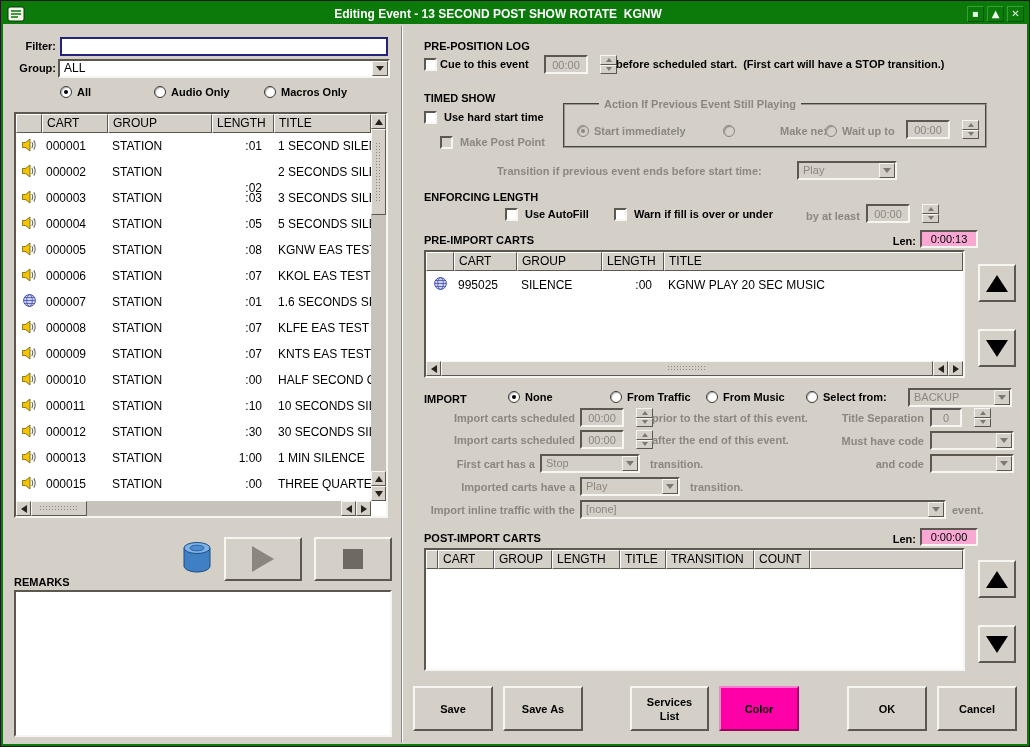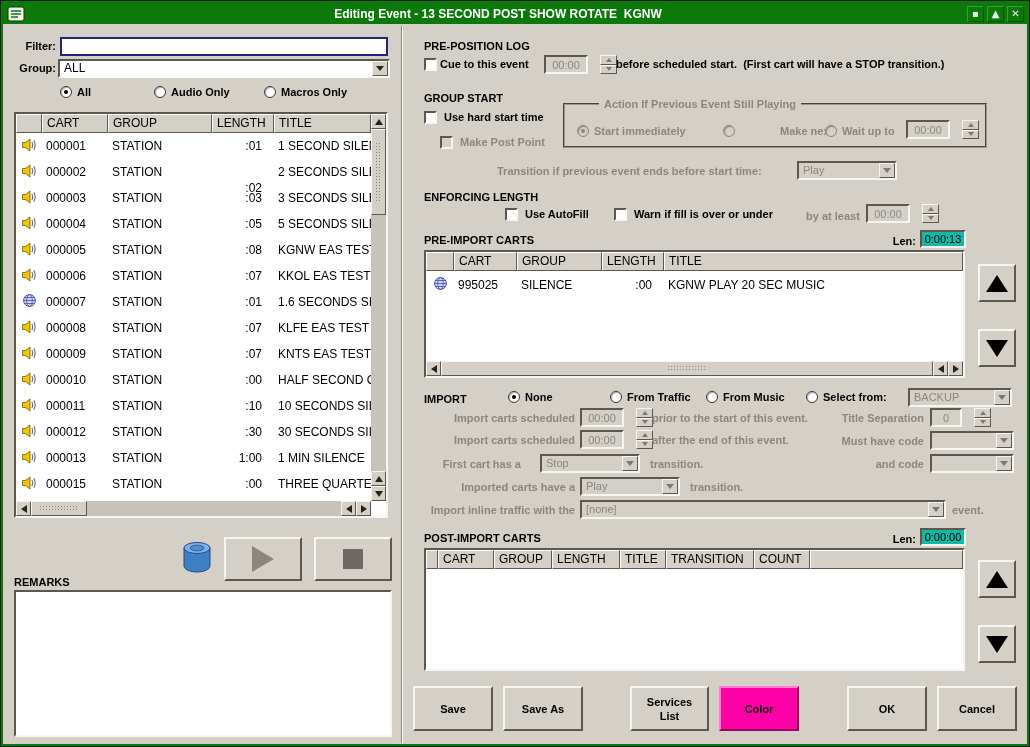--- a/index.html
+++ b/index.html
@@ -94,22 +94,22 @@
             border:2px solid; border-color:#f7f5f1 #5c5850 #5c5850 #f7f5f1; background:#d4d0c8; }
 
   .pbtn { position:absolute; width:80px; height:45px; display:flex; align-items:center; justify-content:center;
           border:2px solid; border-color:#f7f5f1 #5c5850 #5c5850 #f7f5f1; background:#d4d0c8;
           font:bold 11px/14px "Liberation Sans",sans-serif; color:#000; text-align:center; white-space:pre-line; }
   .pbtn.pink { background:#ff00a8; border-color:#ff7ed0 #98005c #98005c #ff7ed0; }
 
   .gframe { position:absolute; border:2px groove #9a968e; }
   .gtitle { position:absolute; top:-7px; left:34px; background:#d4d0c8; padding:0 5px; }
 
-  .lenfield { position:absolute; width:46px; height:18px; border:2px solid; border-color:#5c5850 #f7f5f1 #f7f5f1 #5c5850;
-              background:#14b8a6; font:11px "Liberation Sans",sans-serif; display:flex; align-items:center; justify-content:center; }
+  .lenfield { position:absolute; width:58px; height:18px; border:2px solid; border-color:#5c5850 #f7f5f1 #f7f5f1 #5c5850;
+              background:#f9a8d4; font:11px "Liberation Sans",sans-serif; display:flex; align-items:center; justify-content:center; }
 
   #vdivider { position:absolute; left:401px; top:26px; height:717px; width:2px;
               border-left:1px solid #8b877f; border-right:1px solid #fff; }
 
   #remarks-area { position:absolute; left:14px; top:590px; width:378px; height:147px; background:#fff;
                   border:2px solid; border-color:#5c5850 #f7f5f1 #f7f5f1 #5c5850; font:12px "Liberation Sans",sans-serif; }
 </style>
 </head>
 <body>
 
@@ -410,21 +410,21 @@
         <span class="spin-b">
           <span class="tri spinup"></span>
         </span>
         <span class="spin-b">
           <span class="tri spindown"></span>
         </span>
       </span>
   </span>
   <span class="lbl abs" style="left:616px; top:58px;">before scheduled start.  (First cart will have a STOP transition.)</span>
 
-  <span class="sec abs" style="left:424px; top:92px;">GROUP START</span>
+  <span class="sec abs" style="left:424px; top:92px;">TIMED SHOW</span>
   <span class="cb" style="left:424px; top:111px;"></span>
   <span class="lbl abs" style="left:444px; top:111px;">Use hard start time</span>
   <span class="cb disabled" style="left:440px; top:136px;"></span>
   <span class="lbl gray abs" style="left:460px; top:136px;">Make Post Point</span>
 
   <div class="gframe" style="left:563px; top:103px; width:424px; height:45px;">
     <span class="gtitle lbl gray">Action If Previous Event Still Playing</span>
   </div>
   <span class="rb sel disabled" style="left:577px; top:125px;"></span>
   <span class="lbl gray abs" style="left:594px; top:125px;">Start immediately</span>
@@ -558,21 +558,21 @@
         <span class="spin-b">
           <span class="tri spinup"></span>
         </span>
         <span class="spin-b">
           <span class="tri spindown"></span>
         </span>
       </span>
   </span>
   <span class="lbl gray abs" style="left:652px; top:434px;">after the end of this event.</span>
 
-  <span class="lbl gray abs" style="right:509px; top:458px;padding-left:22px;">First cart has a</span>
+  <span class="lbl gray abs" style="right:495px; top:458px;padding-left:22px;">First cart has a</span>
   <span class="combo disabled" style="left:540px; top:454px; width:100px;">
     <span class="combo-val">Stop</span>
     <span class="combo-btn">
         <span class="tri combodown"></span>
       </span>
   </span>
   <span class="lbl gray abs" style="left:650px; top:458px;">transition.</span>
 
   <span class="lbl gray abs" style="right:455px; top:481px;">Imported carts have a</span>
   <span class="combo disabled" style="left:580px; top:477px; width:100px;">

